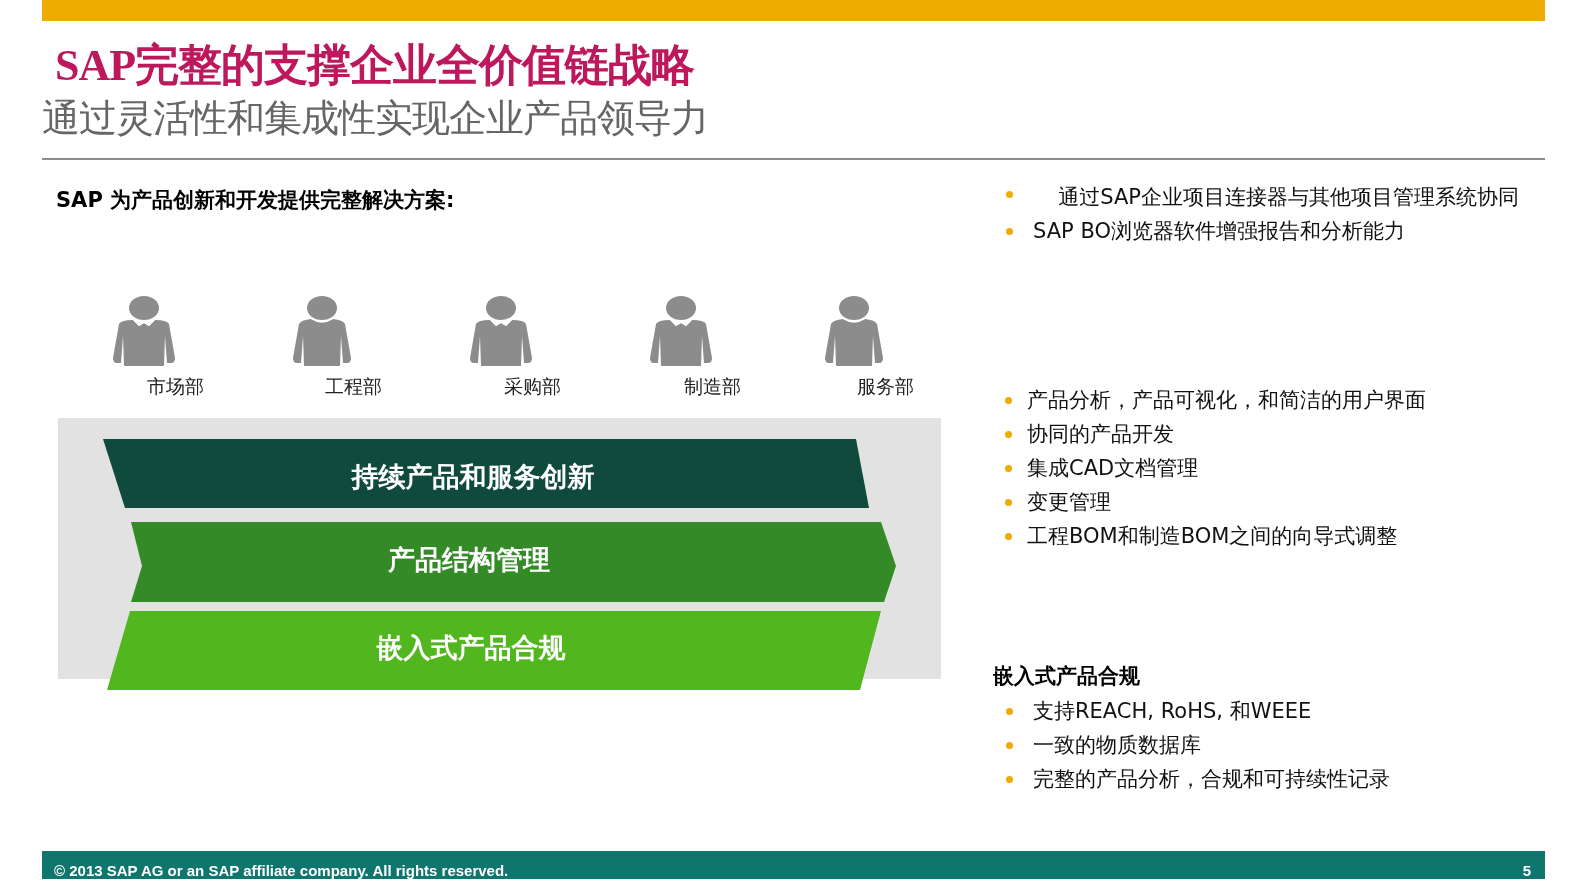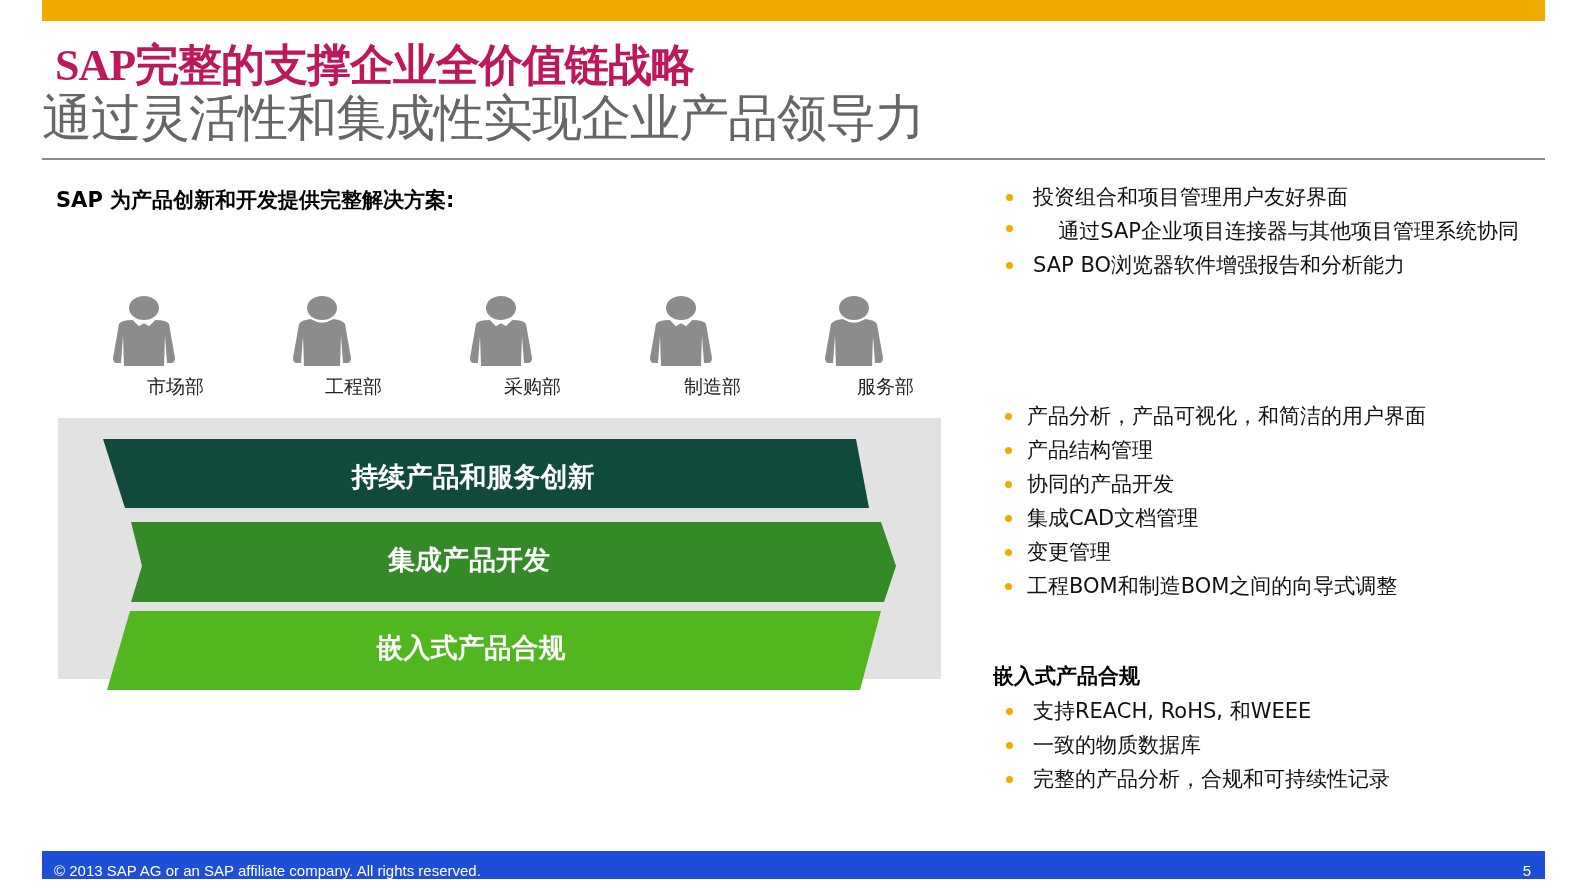--- a/index.html
+++ b/index.html
@@ -3,42 +3,42 @@
 <meta charset="utf-8">
 <style>
   html, body { margin: 0; padding: 0; }
   body {
     width: 1587px; height: 893px; position: relative; overflow: hidden;
     background: #ffffff;
     font-family: "DejaVu Sans", "Liberation Sans", sans-serif;
   }
   .top-bar { position: absolute; left: 42px; top: 0; width: 1503px; height: 21px; background: #f0ab00; }
   .title { position: absolute; left: 55px; top: 36px; font-size: 44px; font-weight: bold; color: #be185d; letter-spacing: -1px; white-space: nowrap; line-height: 60px; font-family: Liberation Serif, serif; }
-  .subtitle { position: absolute; left: 42px; top: 90px; font-size: 50px; color: #666666; white-space: nowrap; line-height: 56px; letter-spacing: -1px; }
+  .subtitle { position: absolute; left: 42px; top: 90px; font-size: 38px; color: #666666; white-space: nowrap; line-height: 56px; letter-spacing: -1px; }
   .divider { position: absolute; left: 42px; top: 158px; width: 1503px; height: 2px; background: #8c8c8c; }
 
   .left-heading { position: absolute; left: 56px; top: 186px; font-size: 21px; font-weight: bold; color: #000; white-space: nowrap; }
 
   .person { position: absolute; top: 296px; width: 120px; text-align: right; }
   .person svg { display: block; margin: 0 auto; }
   .person-label { display: block; margin-top: 8px; font-size: 19px; color: #222; white-space: nowrap; }
 
   .panel { position: absolute; left: 58px; top: 418px; width: 883px; height: 261px; background: #e2e2e2; }
   .bands { position: absolute; left: 0; top: 0; }
   .band-label { position: absolute; color: #ffffff; font-weight: bold; font-size: 27px; white-space: nowrap; transform: translateX(-50%); letter-spacing: 0px; }
 
   .right-col { position: absolute; left: 1003px; top: 180px; width: 540px; }
   .section { position: absolute; left: 0; width: 540px; }
   .section-title { font-size: 21px; font-weight: bold; color: #000; white-space: nowrap; line-height: 36px; }
   .bullets { list-style: none; margin: 0; padding: 0; }
   .bullets li { position: relative; font-size: 21px; color: #111; line-height: 34px; }
   .bullets li .dot { position: absolute; top: 14px; width: 7px; height: 7px; border-radius: 50%; background: #f0ab00; }
   .bullets li .txt { display: block; }
 
-  .footer { position: absolute; left: 42px; top: 851px; width: 1503px; height: 28px; background: #1d4ed8; color: #fff; }
+  .footer { position: absolute; left: 42px; top: 851px; width: 1503px; height: 28px; background: #0f766e; color: #fff; font-weight: bold; }
   .footer-copy { position: absolute; left: 12px; top: 11px; font-family: "Liberation Sans", sans-serif; font-size: 15px; white-space: nowrap; }
   .footer-page { position: absolute; right: 14px; top: 11px; font-family: "Liberation Sans", sans-serif; font-size: 15px; }
 </style>
 </head>
 <body>
 
 <div class="top-bar"></div>
 <div class="title">SAP完整的支撑企业全价值链战略</div>
 <div class="subtitle">通过灵活性和集成性实现企业产品领导力</div>
 <div class="divider"></div>
@@ -87,51 +87,43 @@
 </div>
 
 <div class="panel">
   <svg class="bands" width="883" height="297" viewBox="0 0 883 297">
 
     <polygon points="45,21 798,21 811,90 67,90" fill="#0f4a3c"></polygon>
     <polygon points="73,104 823,104 838,148 826,184 73,184 84,148" fill="#358a28"></polygon>
     <polygon points="72,193 823,193 802,272 49,272" fill="#52b71f"></polygon>
   </svg>
   <div class="band-label" style="left:415px; top:41px;">持续产品和服务创新</div>
-  <div class="band-label" style="left:411px; top:124px;">集成产品开发</div>
+  <div class="band-label" style="left:411px; top:124px;">产品结构管理</div>
   <div class="band-label" style="left:413px; top:212px;">嵌入式产品合规</div>
 </div>
 
 <div class="right-col">
   <div class="section" style="left:-10px; top:0px;">
     <ul class="bullets" style="padding-left:40px;">
-      <li>
-          <span class="dot" style="left:-27px;"></span>
-          <span class="txt">投资组合和项目管理用户友好界面</span>
-        </li>
       <li style="line-height:28px; padding-top:3px; padding-bottom:3px;">
           <span class="dot" style="left:-27px; top:11px;"></span>
           <span class="txt" style="width:486px;text-align:right;">通过SAP企业项目连接器与其他项目管理系统协同</span>
         </li>
       <li>
           <span class="dot" style="left:-27px;"></span>
           <span class="txt">SAP BO浏览器软件增强报告和分析能力</span>
         </li>
     </ul>
   </div>
 
   <div class="section" style="left:-10px; top:203px;">
-    <ul class="bullets" style="padding-left:34px;margin-top:16px;">
+    <ul class="bullets" style="padding-left:34px;">
       <li>
           <span class="dot" style="left:-22px;"></span>
           <span class="txt">产品分析，产品可视化，和简洁的用户界面</span>
-        </li>
-      <li>
-          <span class="dot" style="left:-22px;"></span>
-          <span class="txt">产品结构管理</span>
         </li>
       <li>
           <span class="dot" style="left:-22px;"></span>
           <span class="txt">协同的产品开发</span>
         </li>
       <li>
           <span class="dot" style="left:-22px;"></span>
           <span class="txt">集成CAD文档管理</span>
         </li>
       <li>

